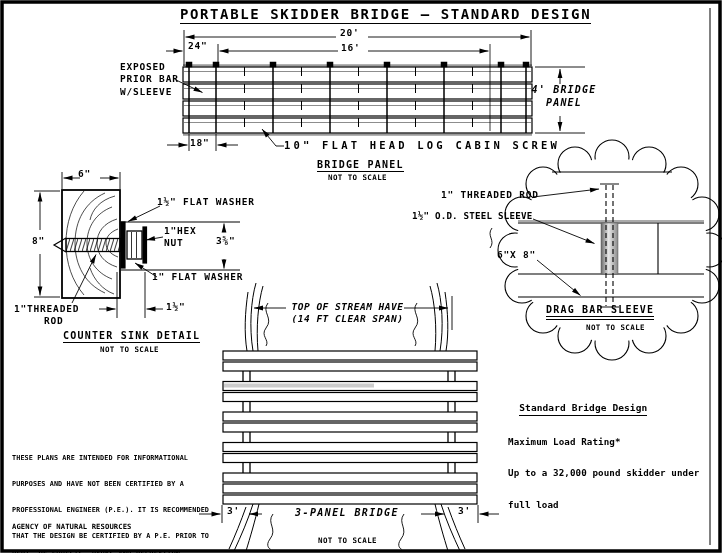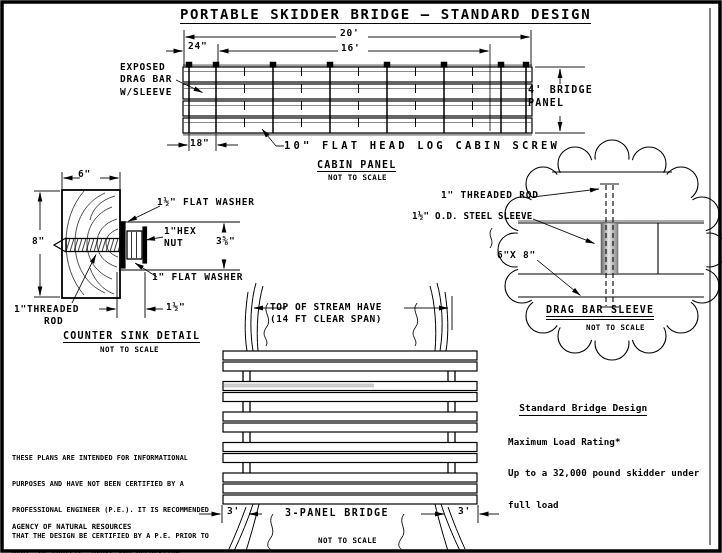--- a/index.html
+++ b/index.html
@@ -17,21 +17,21 @@
   .uu{border-bottom:4px double #000;padding-bottom:1px;}
   .big{font-size:14px;letter-spacing:1.6px;}
   .dtitle{font-size:10px;letter-spacing:1.2px;}
   .nts{font-size:7.5px;letter-spacing:0.4px;}
   .wide{font-size:10.5px;letter-spacing:3.2px;}
   .small{font-size:6.8px;letter-spacing:0.1px;line-height:8.6px;}
   .agency{font-size:7.2px;letter-spacing:0.1px;line-height:8.9px;}
   .spec{font-size:9.2px;letter-spacing:0.1px;}
   .spec .ln{height:11.3px;}
   .whitebg{background:#fff;padding:0 1px;}
-  .ctr{text-align:left;}
+  .ctr{text-align:center;font-style:italic;}
 </style>
 </head>
 <body>
 
 <div class="sheet">
 
 <svg class="art" width="722" height="553" viewBox="0 0 722 553" stroke="#000">
   <defs>
     <marker id="arr" markerUnits="userSpaceOnUse" markerWidth="10" markerHeight="6" refX="9.5" refY="3" orient="auto">
       <path d="M0.5,0.6 L9.5,3 L0.5,5.4 z" fill="#000" stroke="none"></path>
@@ -258,25 +258,25 @@
       <line x1="499" y1="514" x2="479.5" y2="514" marker-end="url(#arr)"></line>
     </g>
   </g>
 </svg>
 
 <div class="t big u" style="left:180px;top:7px;">PORTABLE SKIDDER BRIDGE — STANDARD DESIGN</div>
 
 <div class="t" style="left:340px;top:28px;">20'</div>
 <div class="t" style="left:341px;top:43px;">16'</div>
 <div class="t" style="left:188px;top:41px;">24"</div>
-<div class="t" style="left:120px;top:61px;line-height:12.3px;"><div>EXPOSED</div><div>DRAG BAR</div><div>W/SLEEVE</div></div>
+<div class="t" style="left:120px;top:61px;line-height:12.3px;"><div>EXPOSED</div><div>PRIOR BAR</div><div>W/SLEEVE</div></div>
 <div class="t ctr" style="left:528px;top:83px;width:72px;line-height:13px;font-size:10px;letter-spacing:1.2px;"><div>4' BRIDGE</div><div>PANEL</div></div>
 <div class="t" style="left:190px;top:138px;">18"</div>
 <div class="t wide" style="left:284px;top:140px;">10" FLAT HEAD LOG CABIN SCREW</div>
-<div class="t dtitle u" style="left:317px;top:159px;">CABIN PANEL</div>
+<div class="t dtitle u" style="left:317px;top:159px;">BRIDGE PANEL</div>
 <div class="t nts" style="left:328px;top:174px;">NOT TO SCALE</div>
 
 <div class="t" style="left:78px;top:169px;">6"</div>
 <div class="t whitebg" style="left:31px;top:236px;">8"</div>
 <div class="t" style="left:157px;top:197px;">1½" FLAT WASHER</div>
 <div class="t" style="left:164px;top:225px;line-height:11.5px;"><div>1"HEX</div><div>NUT</div></div>
 <div class="t whitebg" style="left:215px;top:236px;">3⅝"</div>
 <div class="t" style="left:152px;top:272px;">1" FLAT WASHER</div>
 <div class="t" style="left:14px;top:303px;line-height:11.5px;"><div>1"THREADED</div><div style="padding-left:30px;">ROD</div></div>
 <div class="t" style="left:166px;top:302px;">1½"</div>

